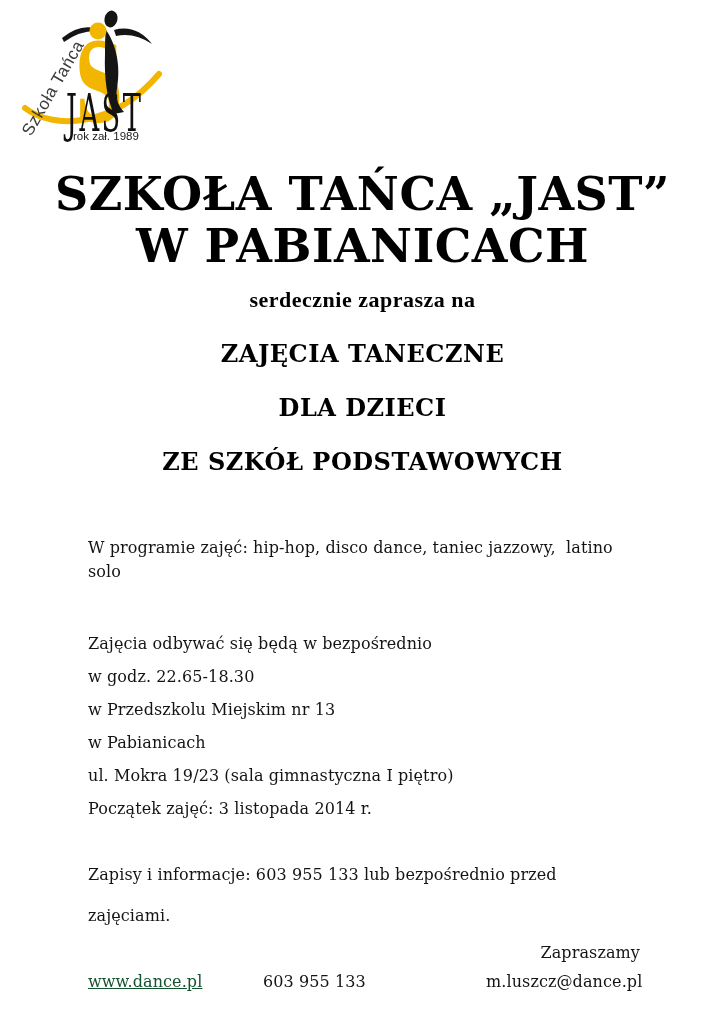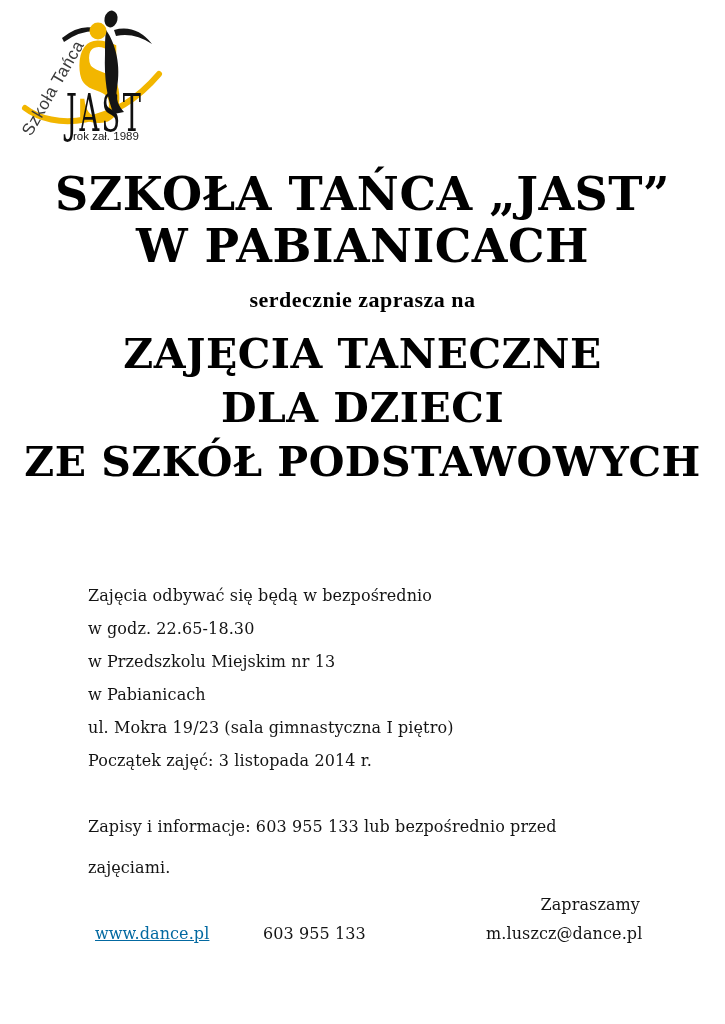--- a/index.html
+++ b/index.html
@@ -16,36 +16,36 @@
   
   .logo { position: absolute; left: 18px; top: 4px; width: 150px; height: 140px; }
 
   
   .title-block {
     position: absolute; top: 168px; left: 0; width: 725px;
     text-align: center; font-weight: bold; color: #000;
   }
   .t-big  { font-size: 46px; line-height: 52px; letter-spacing: 0.5px; white-space: pre; }
   .t-mid  { font-size: 22px; line-height: 55px; letter-spacing: 0.5px; white-space: pre; font-family: Liberation Serif, serif; }
-  .t-big2 { font-size: 41px; line-height: 54px; letter-spacing: 0.5px; white-space: pre; }
+  .t-big2 { font-size: 24px; line-height: 54px; letter-spacing: 0.5px; white-space: pre; }
 
   
   .content {
     position: absolute; top: 536px; left: 88px; width: 552px;
     font-size: 16px; color: #141414; letter-spacing: 0.1px;
   }
   .line { white-space: pre-wrap; }
   .program { line-height: 24px; }
   .schedule { margin-top: 43px; }
   .schedule .line { line-height: 33px; }
   .contact-line { margin-top: 29px; line-height: 41px; }
   .signoff { text-align: right; line-height: 33px; }
   .footer-row { position: relative; height: 33px; margin-top: -4px; }
   .footer-row > * { position: absolute; top: 0; line-height: 33px; white-space: pre; }
-  .website { left: 7px; color: #0369a1; text-decoration: underline; }
+  .website { left: 0; color: #14532d; text-decoration: underline; }
   .phone { left: 175px; }
   .email { left: 398px; }
 </style>
 </head>
 <body>
 
 <div class="page">
 
   <svg class="logo" viewBox="0 0 150 140" xmlns="http://www.w3.org/2000/svg">
 
@@ -71,20 +71,21 @@
   <div class="title-block">
     <div class="t-big">SZKOŁA TAŃCA „JAST”</div>
     <div class="t-big">W PABIANICACH</div>
     <div class="t-mid">serdecznie zaprasza na</div>
     <div class="t-big2">ZAJĘCIA TANECZNE</div>
     <div class="t-big2">DLA DZIECI</div>
     <div class="t-big2">ZE SZKÓŁ PODSTAWOWYCH</div>
   </div>
 
   <div class="content">
+    <div class="line program">W programie zajęć: hip-hop, disco dance, taniec jazzowy,  latino solo</div>
 
     <div class="schedule">
       <div class="line">Zajęcia odbywać się będą w bezpośrednio</div>
       <div class="line">w godz. 22.65-18.30</div>
       <div class="line">w Przedszkolu Miejskim nr 13</div>
       <div class="line">w Pabianicach</div>
       <div class="line">ul. Mokra 19/23 (sala gimnastyczna I piętro)</div>
       <div class="line">Początek zajęć: 3 listopada 2014 r.</div>
     </div>
 

